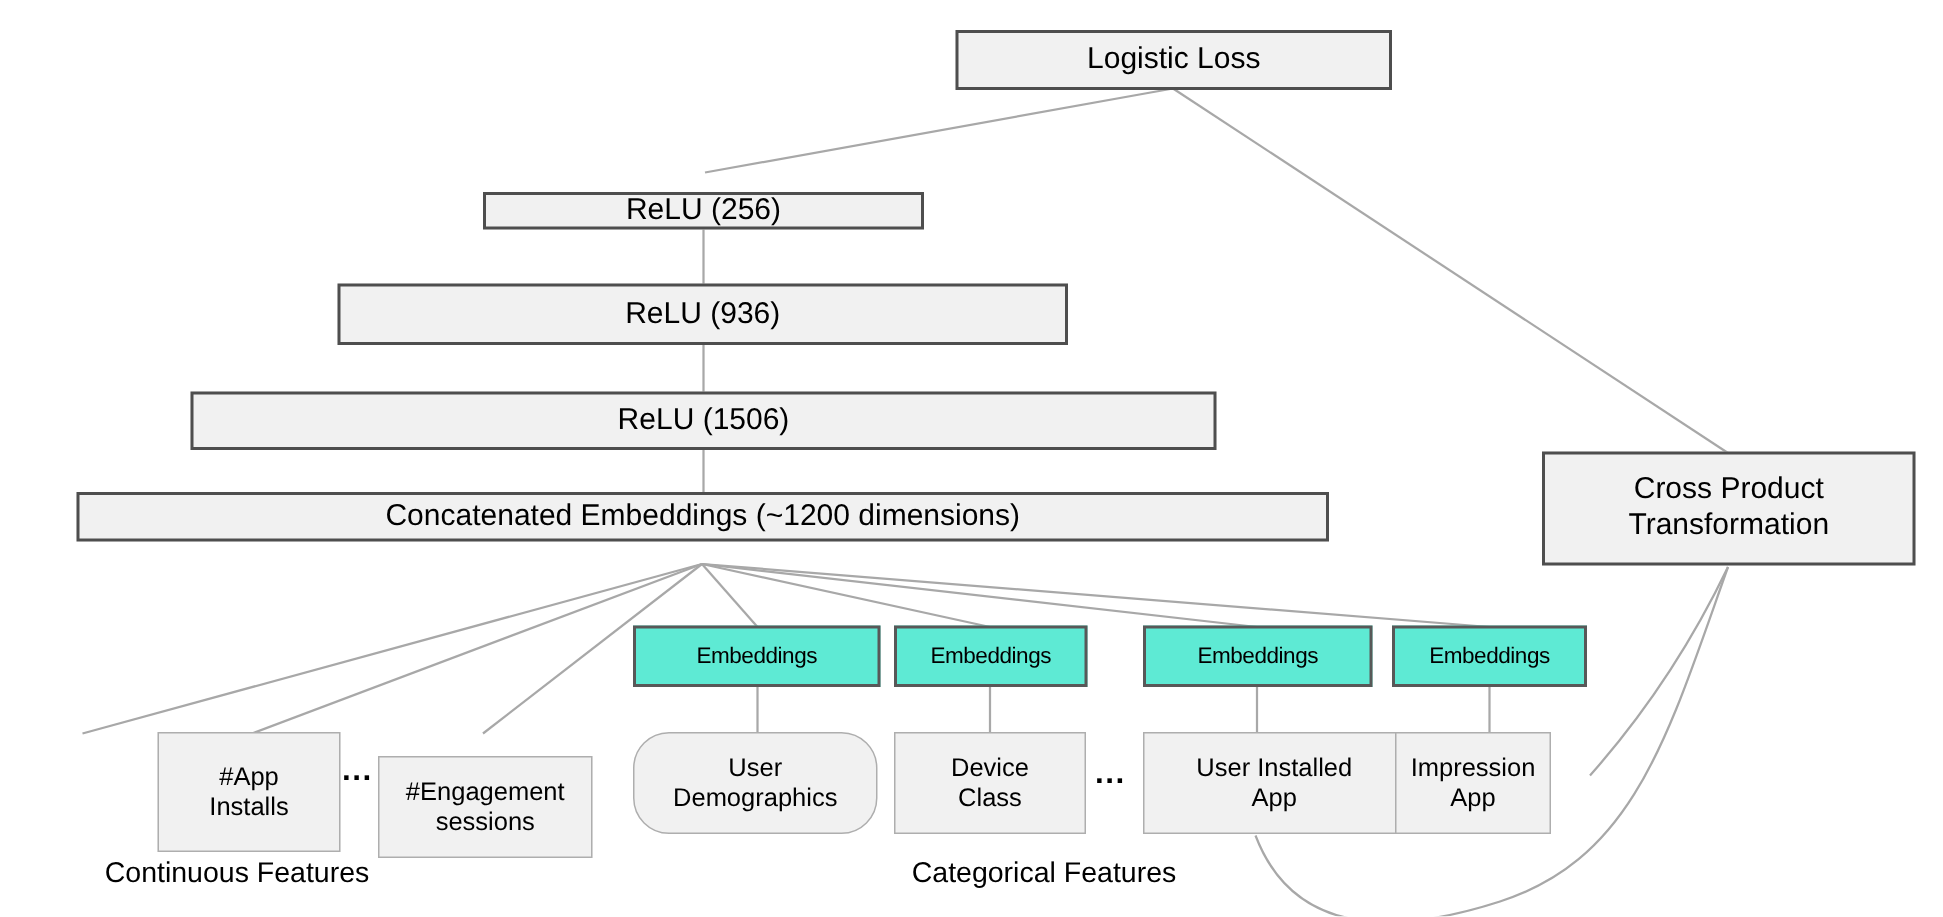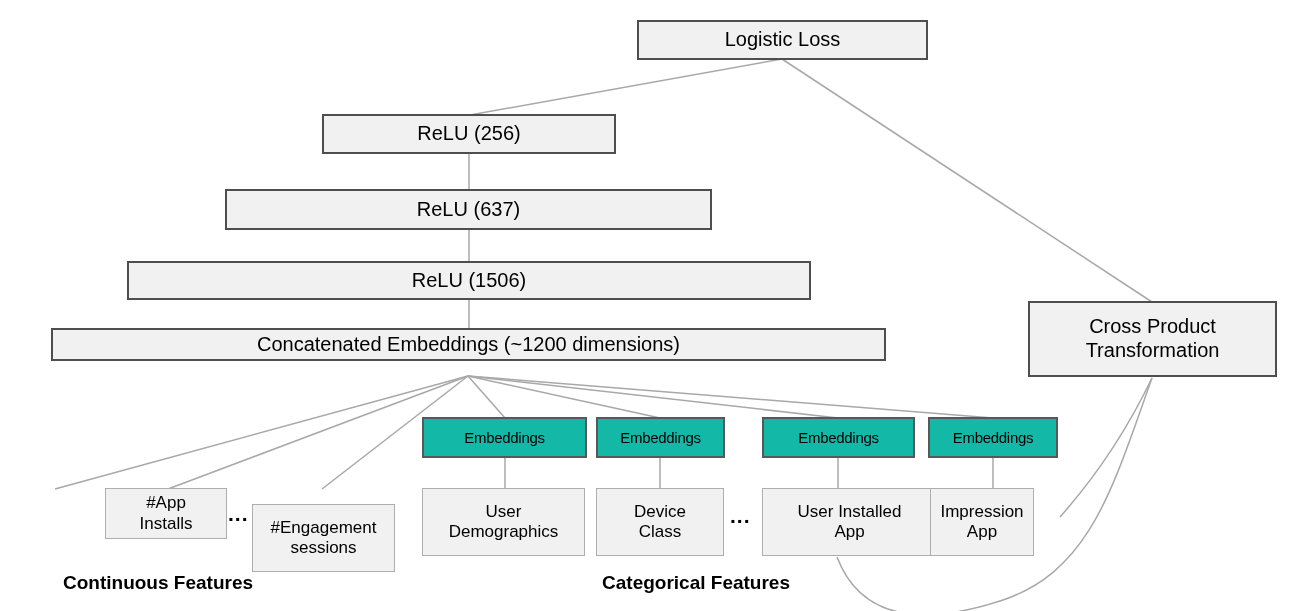--- a/index.html
+++ b/index.html
@@ -28,21 +28,21 @@
     box-sizing: border-box;
     white-space: pre-line;
     line-height: 1.18;
   }
   .box-main {
     background: #f1f1f1;
     border: 2px solid #4e4e4e;
     font-size: 20px;
   }
   .box-emb {
-    background: #14b8a6;
+    background: #5eead4;
     border: 2px solid #585858;
     font-size: 15px;
     letter-spacing: -0.3px;
   }
   .box-feat {
     background: #f1f1f1;
     border: 1px solid #aeaeae;
     font-size: 17px;
   }
   .dots {
@@ -50,40 +50,40 @@
     z-index: 2;
     font-size: 21px;
     font-weight: bold;
     letter-spacing: 1px;
     line-height: 1;
   }
   .group-label {
     position: absolute;
     z-index: 2;
     font-size: 19px;
-    font-weight: bold;
+    font-weight: normal;
     text-align: center;
     white-space: nowrap;
   }
 
   
   #n-logistic   { left: 637px;  top: 20px;  width: 291px; height: 40px; }
-  #n-relu256    { left: 322px;  top: 114px; width: 294px; height: 40px; }
+  #n-relu256    { left: 322px;  top: 128px; width: 294px; height: 25px; }
   #n-relu512    { left: 225px;  top: 189px; width: 487px; height: 41px; }
   #n-relu1024   { left: 127px;  top: 261px; width: 684px; height: 39px; }
   #n-concat     { left: 51px;   top: 328px; width: 835px; height: 33px; }
   #n-crossprod  { left: 1028px; top: 301px; width: 249px; height: 76px; }
   #n-emb1       { left: 422px;  top: 417px; width: 165px; height: 41px; }
   #n-emb2       { left: 596px;  top: 417px; width: 129px; height: 41px; }
   #n-emb3       { left: 762px;  top: 417px; width: 153px; height: 41px; }
   #n-emb4       { left: 928px;  top: 417px; width: 130px; height: 41px; }
   #n-age        { left: 16px;   top: 488px; width: 72px;  height: 68px; }
-  #n-appinst    { left: 105px;  top: 488px; width: 122px; height: 51px; }
+  #n-appinst    { left: 105px;  top: 488px; width: 122px; height: 80px; }
   #n-engage     { left: 252px;  top: 504px; width: 143px; height: 68px; }
-  #n-userdemo   { left: 422px;  top: 488px; width: 163px; height: 68px; }
+  #n-userdemo   { left: 422px;  top: 488px; width: 163px; height: 68px; border-radius: 24px; }
   #n-devclass   { left: 596px;  top: 488px; width: 128px; height: 68px; }
   #n-userinst   { left: 762px;  top: 488px; width: 175px; height: 68px; }
   #n-impapp     { left: 930px;  top: 488px; width: 104px; height: 68px; }
   #dots-cont    { left: 228px;  top: 503px; }
   #dots-cat     { left: 730px;  top: 505px; }
   #label-cont   { left: 63px;   top: 572px; width: 190px; }
   #label-cat    { left: 576px;  top: 572px; width: 240px; }
 </style>
 </head>
 <body>
@@ -112,21 +112,21 @@
     <line x1="660" y1="458" x2="660" y2="489"></line>
     <line x1="838" y1="458" x2="838" y2="489"></line>
     <line x1="993" y1="458" x2="993" y2="489"></line>
 
     <path d="M 1152 378 Q 1115 455 1060 517"></path>
     <path d="M 1152 378 C 1112 490 1090 572 1000 601 S 858 612 837 557"></path>
   </svg>
 
   <div class="node box-main" id="n-logistic">Logistic Loss</div>
   <div class="node box-main" id="n-relu256">ReLU (256)</div>
-  <div class="node box-main" id="n-relu512">ReLU (637)</div>
+  <div class="node box-main" id="n-relu512">ReLU (936)</div>
   <div class="node box-main" id="n-relu1024">ReLU (1506)</div>
   <div class="node box-main" id="n-concat">Concatenated Embeddings (~1200 dimensions)</div>
   <div class="node box-main" id="n-crossprod">Cross Product
 Transformation</div>
 
   <div class="node box-emb" id="n-emb1">Embeddings</div>
   <div class="node box-emb" id="n-emb2">Embeddings</div>
   <div class="node box-emb" id="n-emb3">Embeddings</div>
   <div class="node box-emb" id="n-emb4">Embeddings</div>
 

